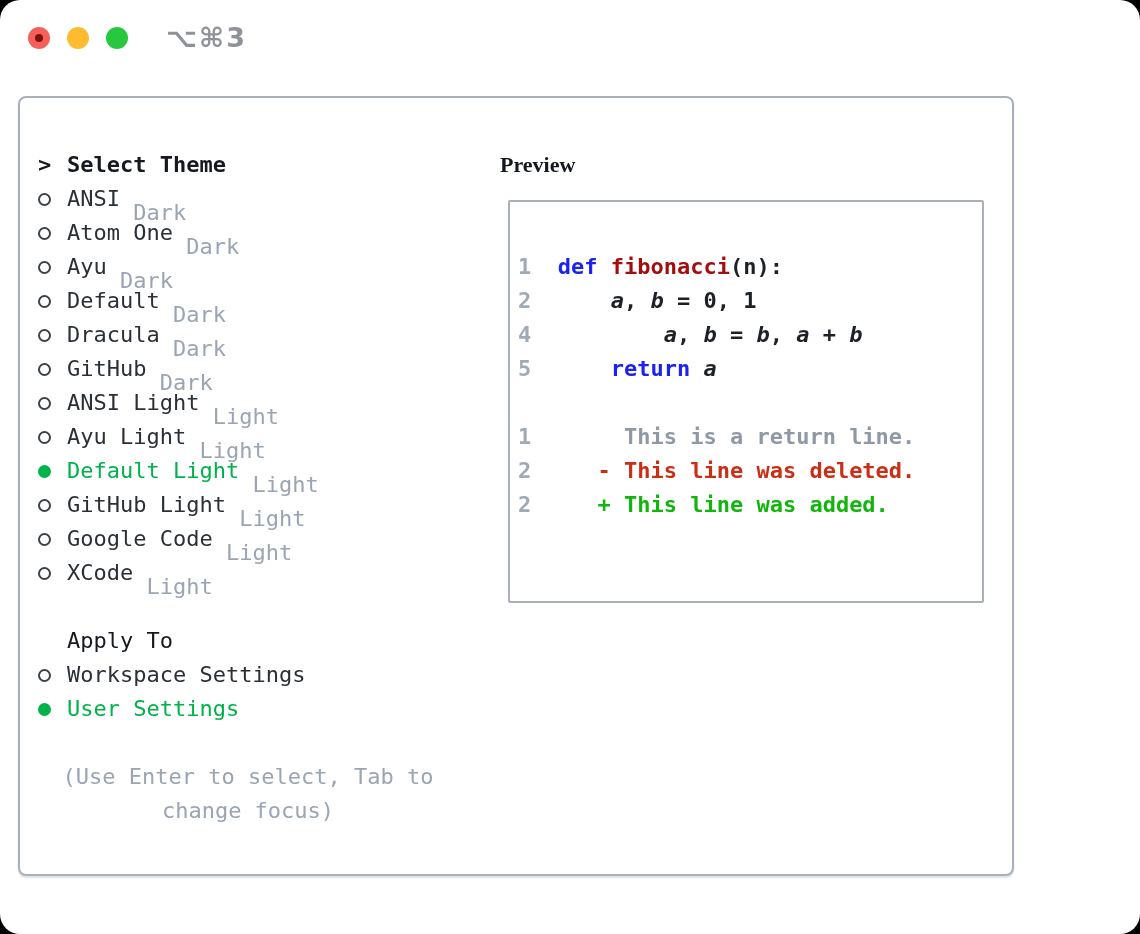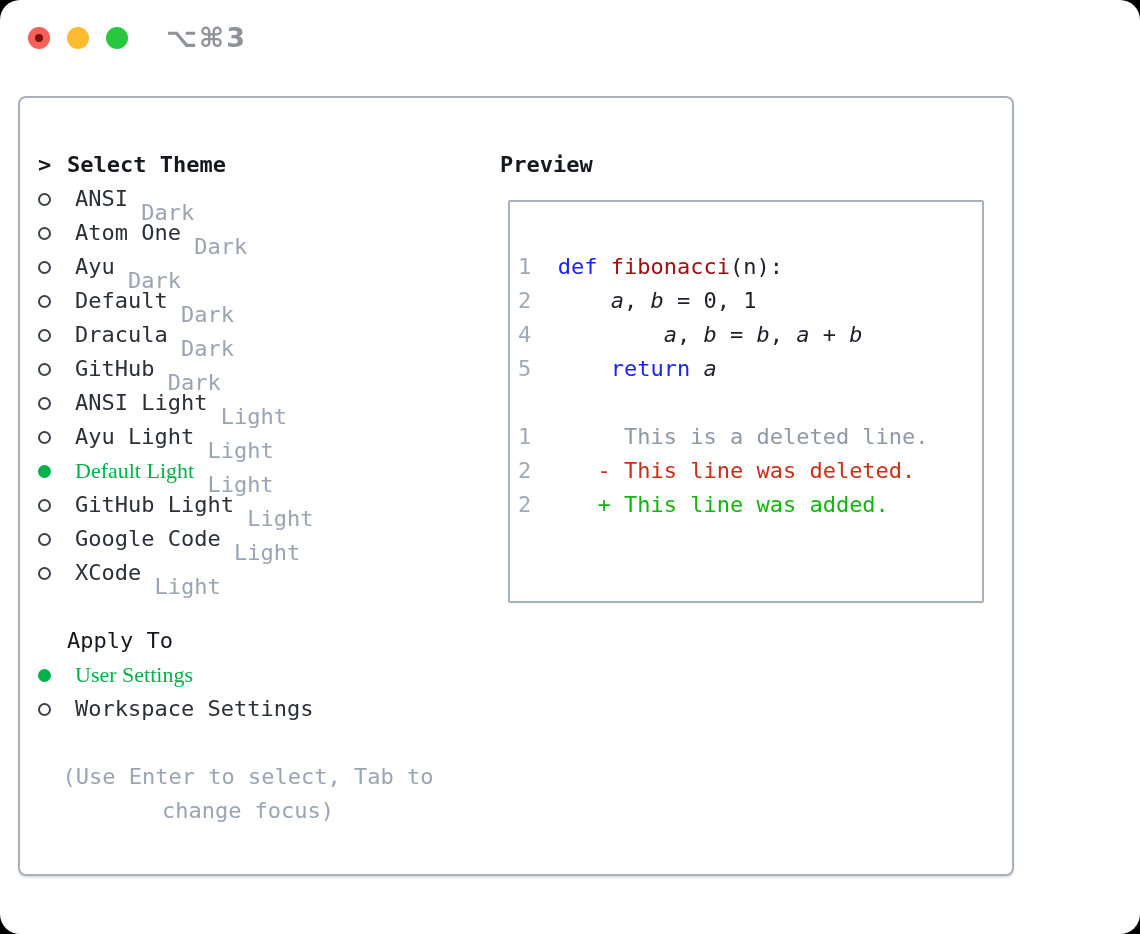--- a/index.html
+++ b/index.html
@@ -51,35 +51,35 @@
   }
   .left-col{position:absolute;left:18px;top:50px;width:440px;}
   .row{display:flex;align-items:center;height:34px;white-space:pre;}
   .row.blank{height:34px;}
   .marker{display:inline-flex;align-items:center;width:29px;flex:0 0 29px;}
   .hdr-prefix{font-weight:bold;color:var(--text-bold);}
   .hdr-label{font-weight:bold;color:var(--text-bold);}
   .plain-hdr{color:var(--text-bold);}
   .radio{width:13px;height:13px;border-radius:50%;border:2px solid #3c4249;}
   .radio.sel{background:var(--green);border-color:var(--green);}
-  .item-name{color:var(--text);margin-left:8px;}
-  .item-name.sel{color:var(--green);font-family:Liberation Serif, serif;}
+  .item-name{color:var(--text);}
+  .item-name.sel{color:var(--green);}
   .item-suffix{color:var(--muted);margin-top:27px;}
   .help{
     position:absolute;left:18px;top:662px;width:420px;
     color:var(--muted);white-space:normal;text-align:center;
   }
   
-  .preview-title{position:absolute;left:480px;top:50px;height:34px;line-height:34px;font-weight:bold;color:var(--text-bold);}
+  .preview-title{position:absolute;left:480px;top:50px;height:34px;line-height:34px;font-weight:bold;color:var(--text-bold);font-family:Liberation Serif, serif;}
   .preview-box{
     position:absolute;left:488px;top:102px;width:476px;height:403px;
     border:2px solid var(--border);border-radius:2px;background:#fff;
     padding:48px 0 0 8px;overflow:hidden;
   }
-  .pline{height:34px;line-height:34px;white-space:pre;font-size:22px;}
+  .pline{height:34px;line-height:34px;white-space:pre;font-size:22px;font-weight:bold;}
   .ln{display:inline-block;width:3ch;color:var(--linenum);}
   .tok-kw{color:var(--kw);}
   .tok-fn{color:var(--fn);}
   .tok-pl{color:#1d2127;}
   .tok-var{color:#1d2127;font-style:italic;}
   .diff-ctx{color:#8f99a6;}
   .diff-del{color:var(--del);}
   .diff-add{color:var(--add);text-align:right;}
 </style>
 </head>
@@ -112,38 +112,38 @@
           <div class="row"><span class="marker"><span class="radio sel"></span></span><span class="item-name sel">Default Light</span><span> </span><span class="item-suffix">Light</span></div>
           <div class="row"><span class="marker"><span class="radio"></span></span><span class="item-name">GitHub Light</span><span> </span><span class="item-suffix">Light</span></div>
           <div class="row"><span class="marker"><span class="radio"></span></span><span class="item-name">Google Code</span><span> </span><span class="item-suffix">Light</span></div>
           <div class="row"><span class="marker"><span class="radio"></span></span><span class="item-name">XCode</span><span> </span><span class="item-suffix">Light</span></div>
         </div>
       <div class="row blank"></div>
       <div class="row">
         <span class="marker"></span><span class="plain-hdr">Apply To</span>
       </div>
       <div id="apply-options">
+          <div class="row"><span class="marker"><span class="radio"></span></span><span class="item-name">Workspace Settings</span></div>
           <div class="row"><span class="marker"><span class="radio sel"></span></span><span class="item-name sel">User Settings</span></div>
-          <div class="row"><span class="marker"><span class="radio"></span></span><span class="item-name">Workspace Settings</span></div>
         </div>
     </div>
 
     <div class="help">(Use Enter to select, Tab to change focus)</div>
 
     <div class="preview-title">Preview</div>
 
     <div class="preview-box">
       <div id="code-lines">
           <div class="pline"><span class="ln">1</span><span class="tok-kw">def</span><span class="tok-pl"> </span><span class="tok-fn">fibonacci</span><span class="tok-pl">(n):</span></div>
           <div class="pline"><span class="ln">2</span><span class="tok-pl">    </span><span class="tok-var">a</span><span class="tok-pl">, </span><span class="tok-var">b</span><span class="tok-pl"> = 0, 1</span></div>
           <div class="pline"><span class="ln">4</span><span class="tok-pl">        </span><span class="tok-var">a</span><span class="tok-pl">, </span><span class="tok-var">b</span><span class="tok-pl"> = </span><span class="tok-var">b</span><span class="tok-pl">, </span><span class="tok-var">a</span><span class="tok-pl"> + </span><span class="tok-var">b</span></div>
           <div class="pline"><span class="ln">5</span><span class="tok-pl">    </span><span class="tok-kw">return</span><span class="tok-pl"> </span><span class="tok-var">a</span></div>
         </div>
       <div class="pline"></div>
       <div id="diff-lines">
-          <div class="pline"><span class="ln">1</span><span class="diff-ctx">     This is a deleted line.</span></div>
+          <div class="pline"><span class="ln">1</span><span class="diff-ctx">     This is a return line.</span></div>
           <div class="pline"><span class="ln">2</span><span class="diff-del">   - This line was deleted.</span></div>
           <div class="pline"><span class="ln">2</span><span class="diff-add">   + This line was added.</span></div>
         </div>
     </div>
 
   </div>
 </div>
 
 </body></html>

